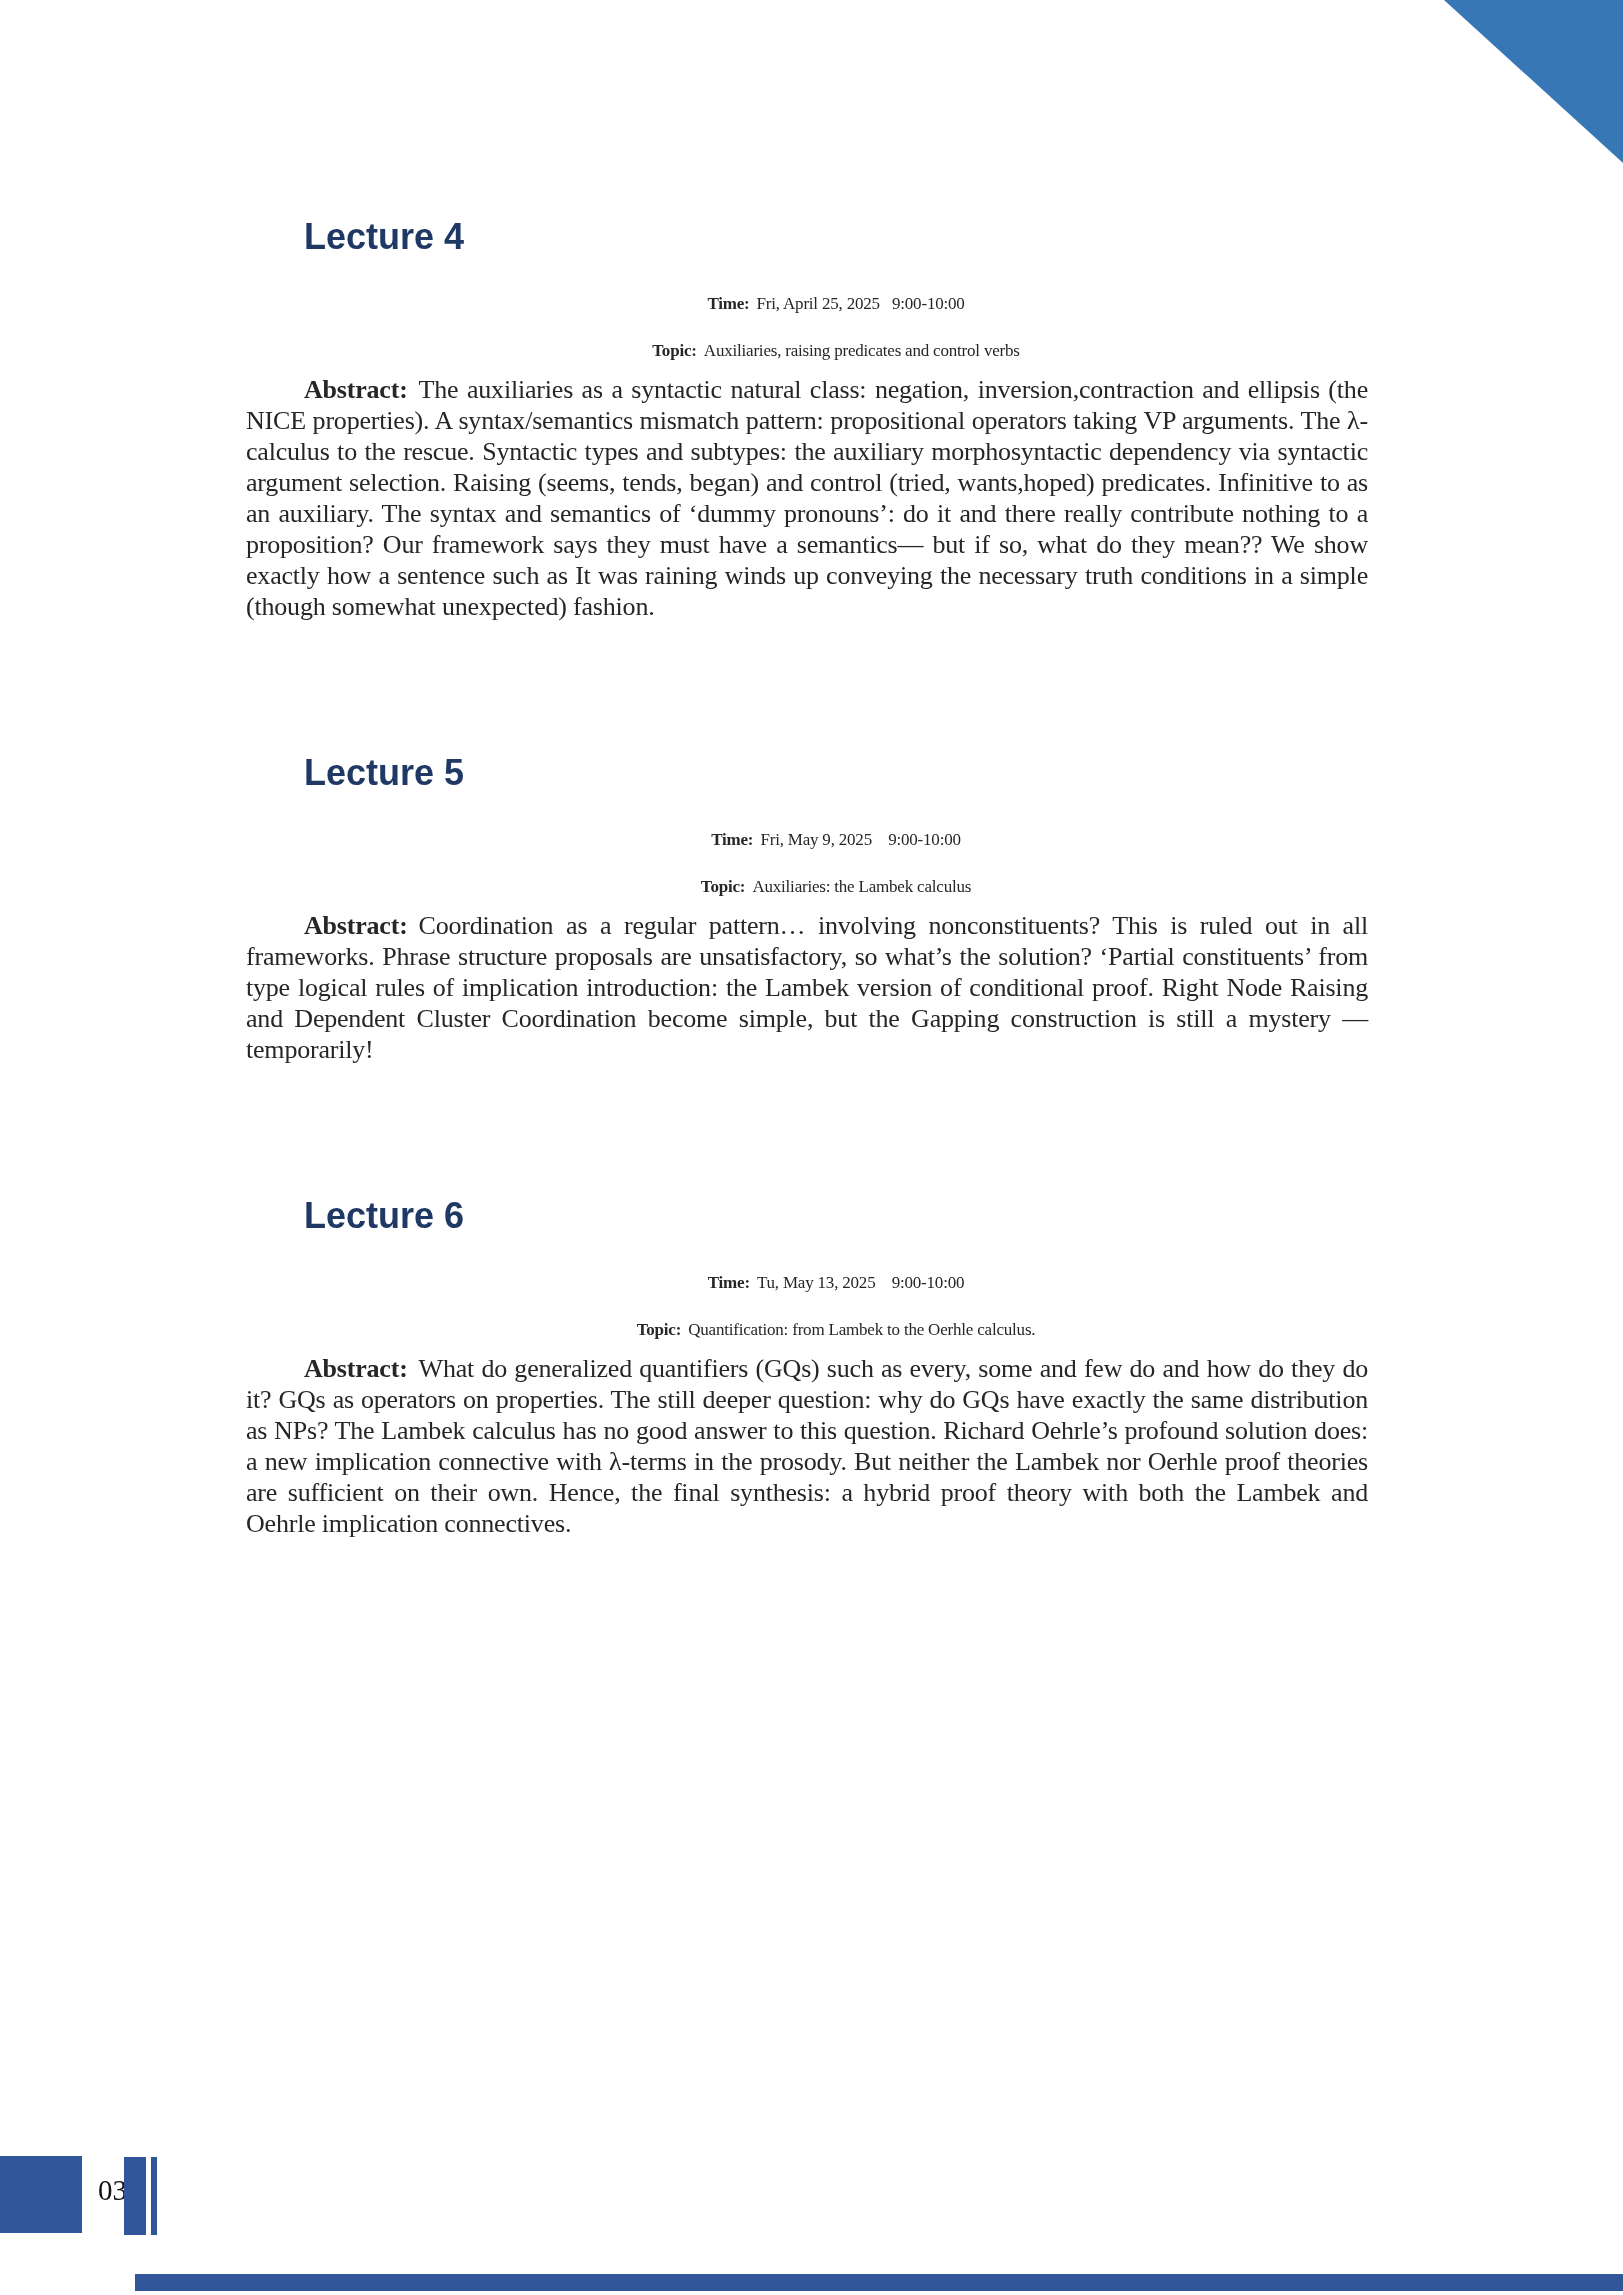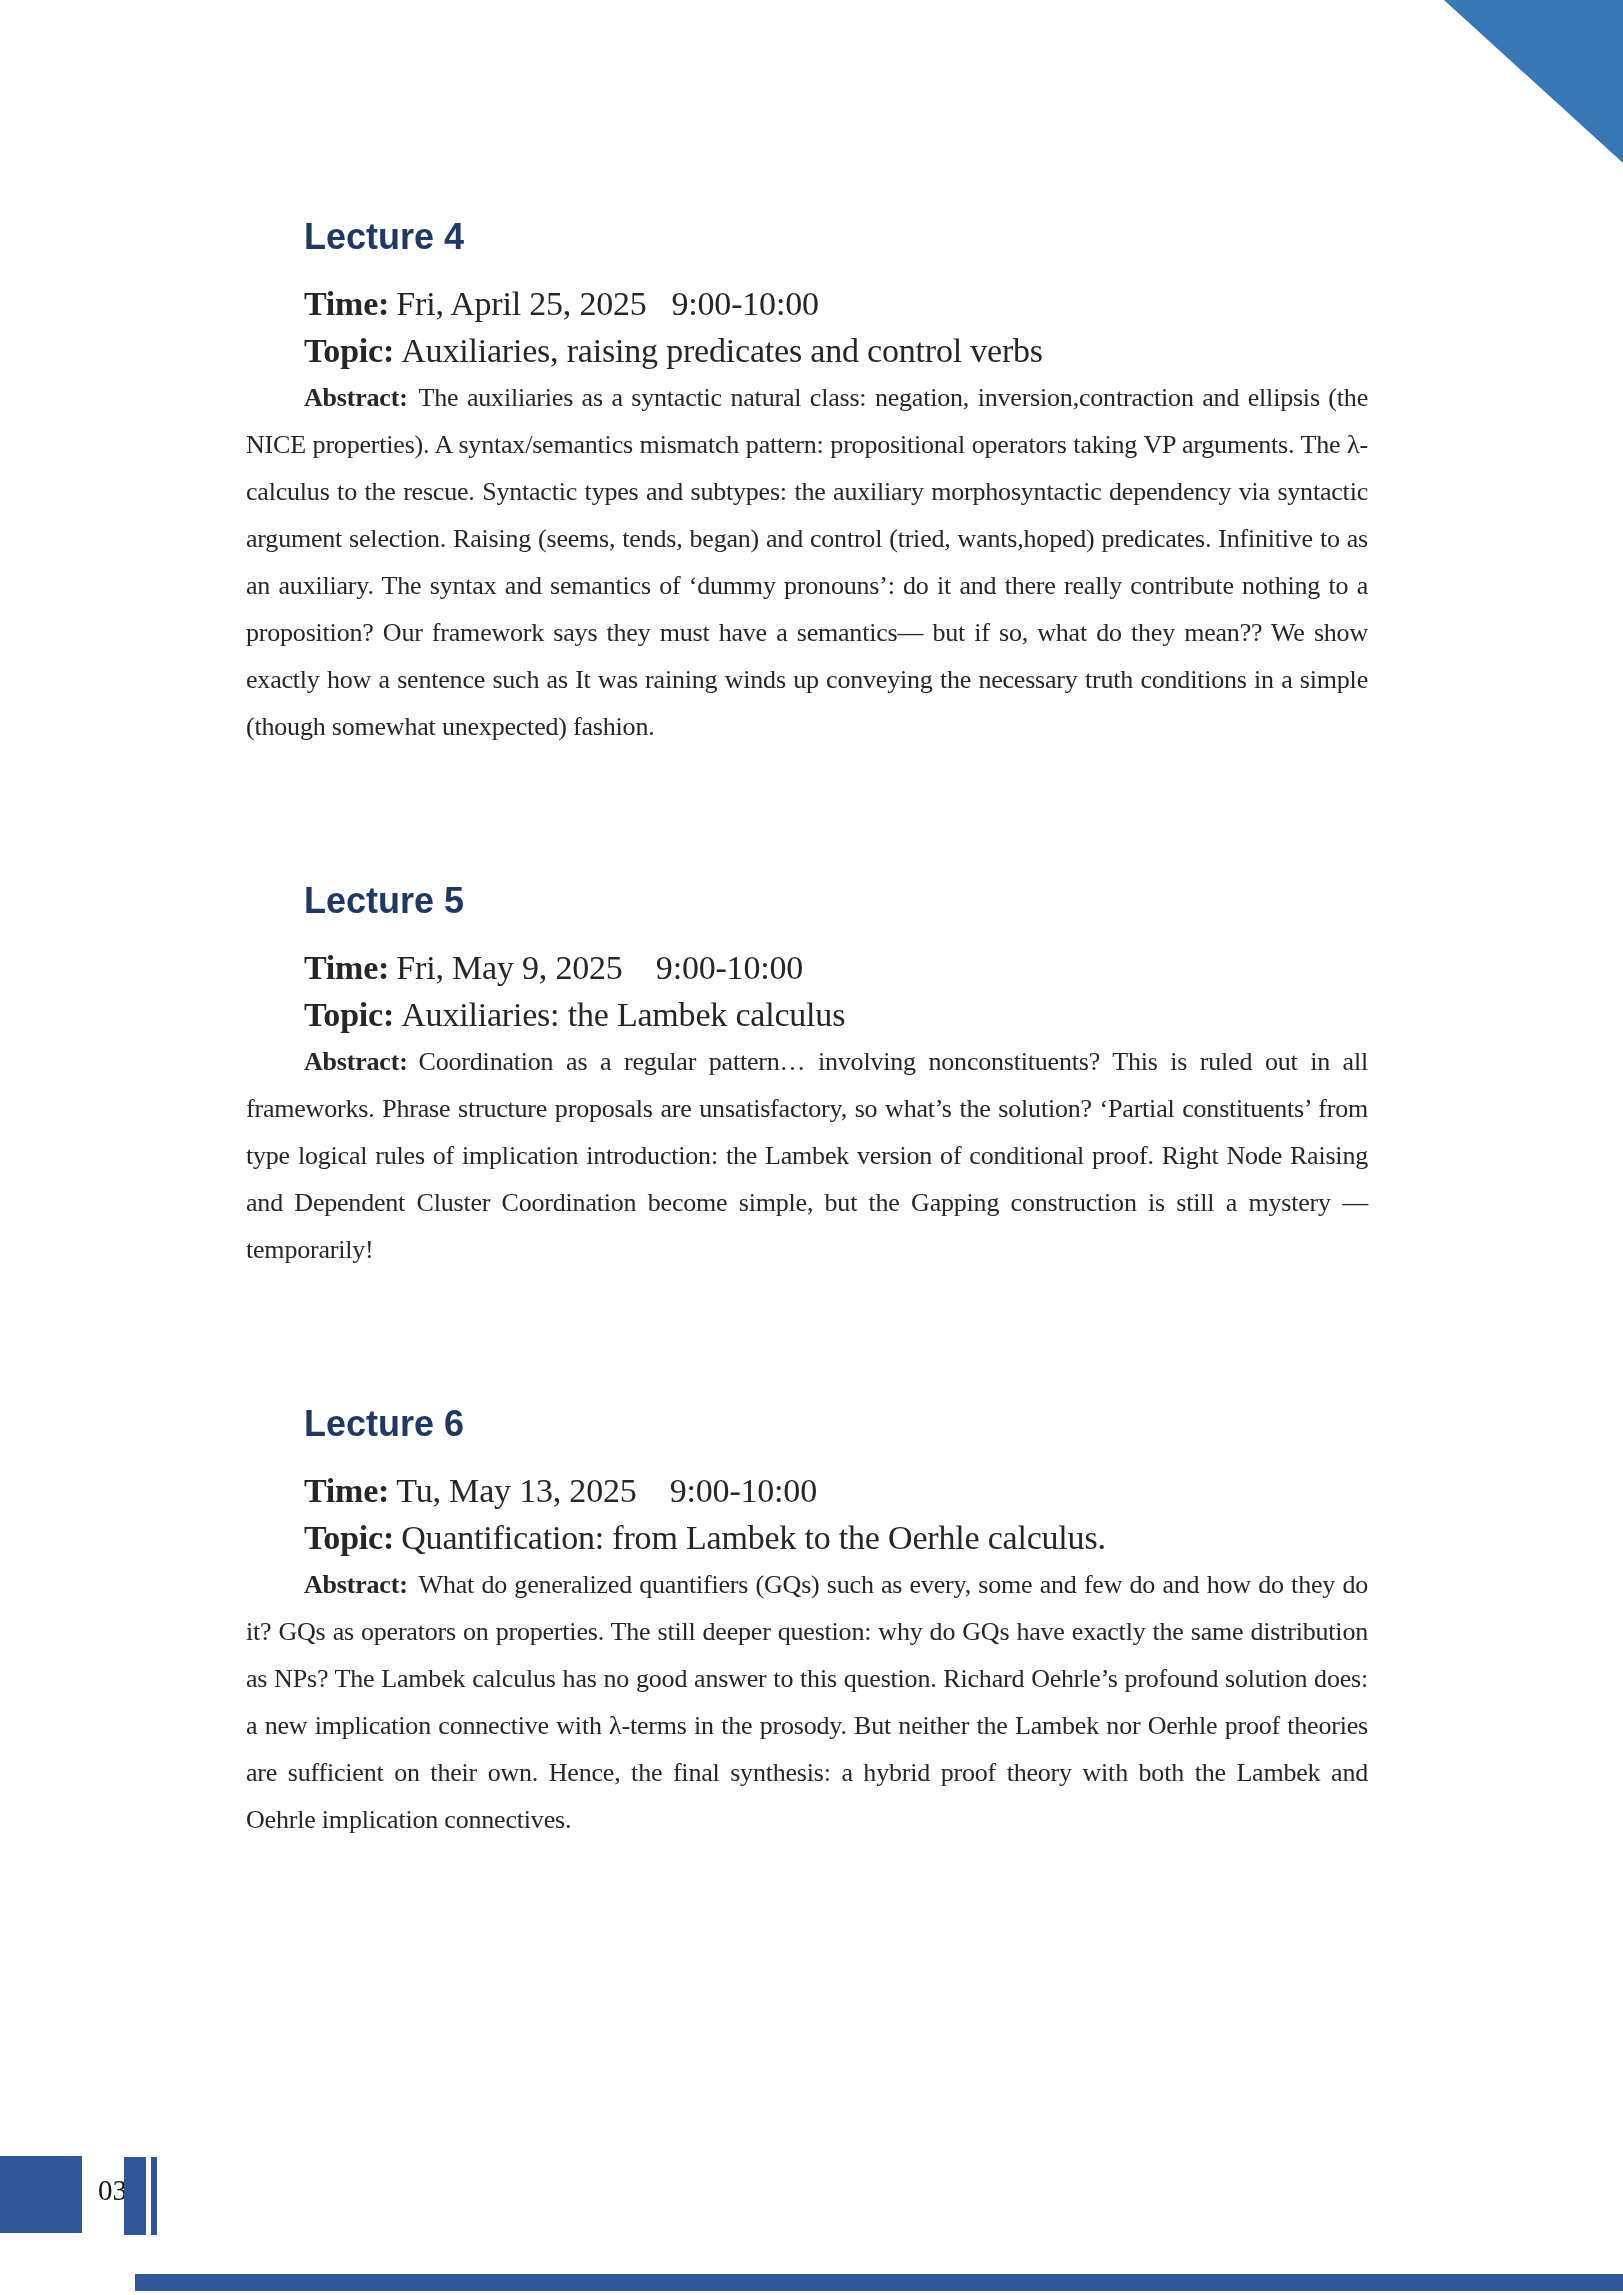--- a/index.html
+++ b/index.html
@@ -32,32 +32,33 @@
   .lec-title {
     font-family:"Liberation Sans", sans-serif;
     font-weight:bold;
     font-size:36px;
     line-height:36px;
     color:#1F3864;
     margin:0 0 0 58px;
   }
   .meta-block { margin-top:25px; }
   .meta {
-    font-size:34px;
+    font-size:17px;
     line-height:47px;
     margin-left:58px;
     letter-spacing:-0.2px;
+    text-align:center;
   }
   .meta .lbl { font-weight:bold; margin-right:7.1px; }
   .meta .val { white-space:pre-wrap; }
 
   .abstract {
     margin:0;
     font-size:26px;
-    line-height:47px;
+    line-height:31px;
     text-align:justify;
     text-indent:58px;
     letter-spacing:-0.2px;
   }
   .abstract .lbl { font-weight:bold; margin-right:11px; }
 
   
   .footer-block {
     position:absolute; left:0; top:2156px;
     width:82px; height:77px;

